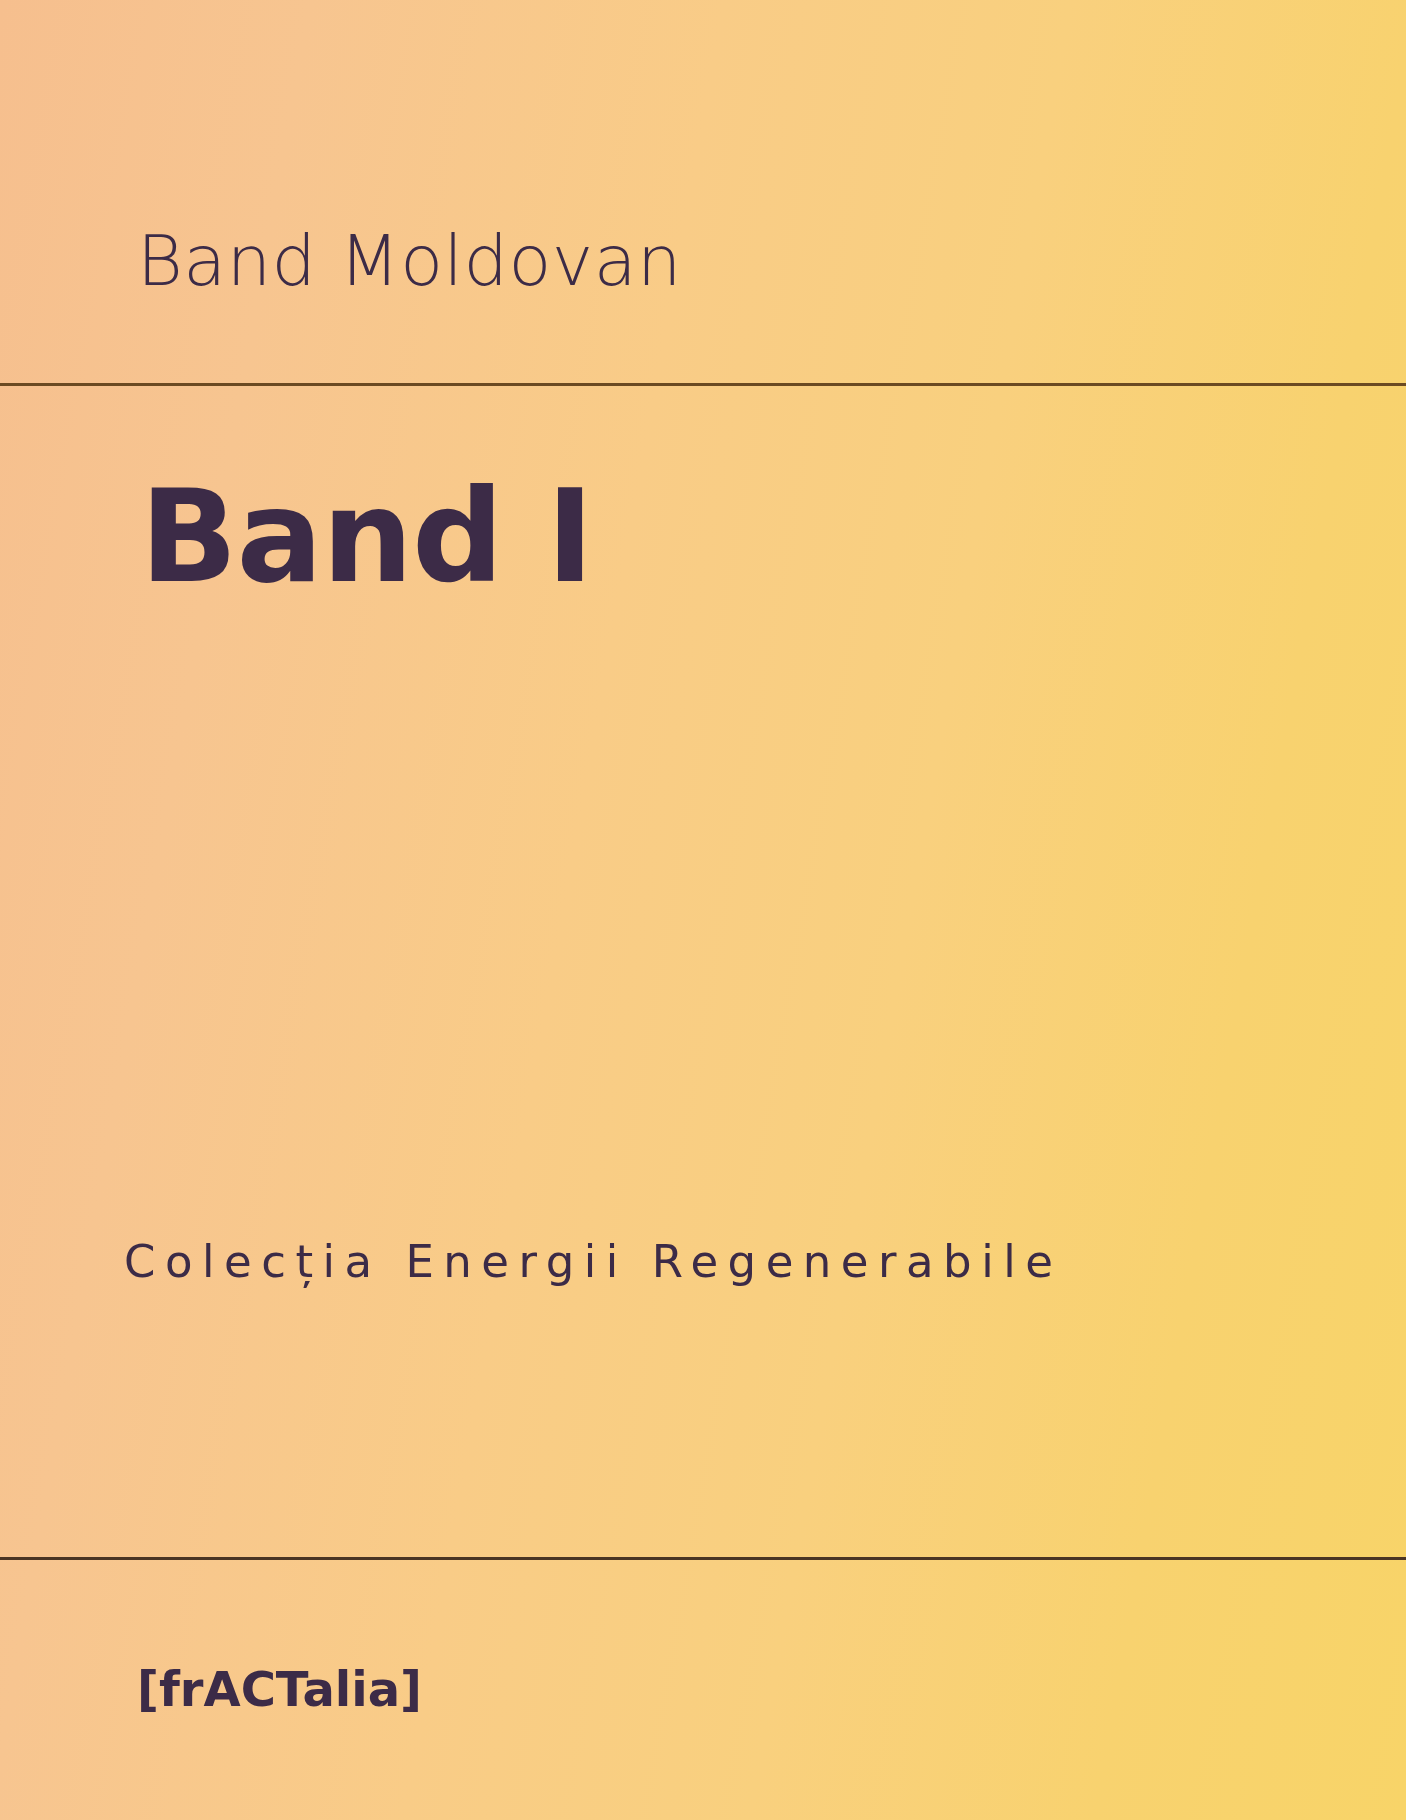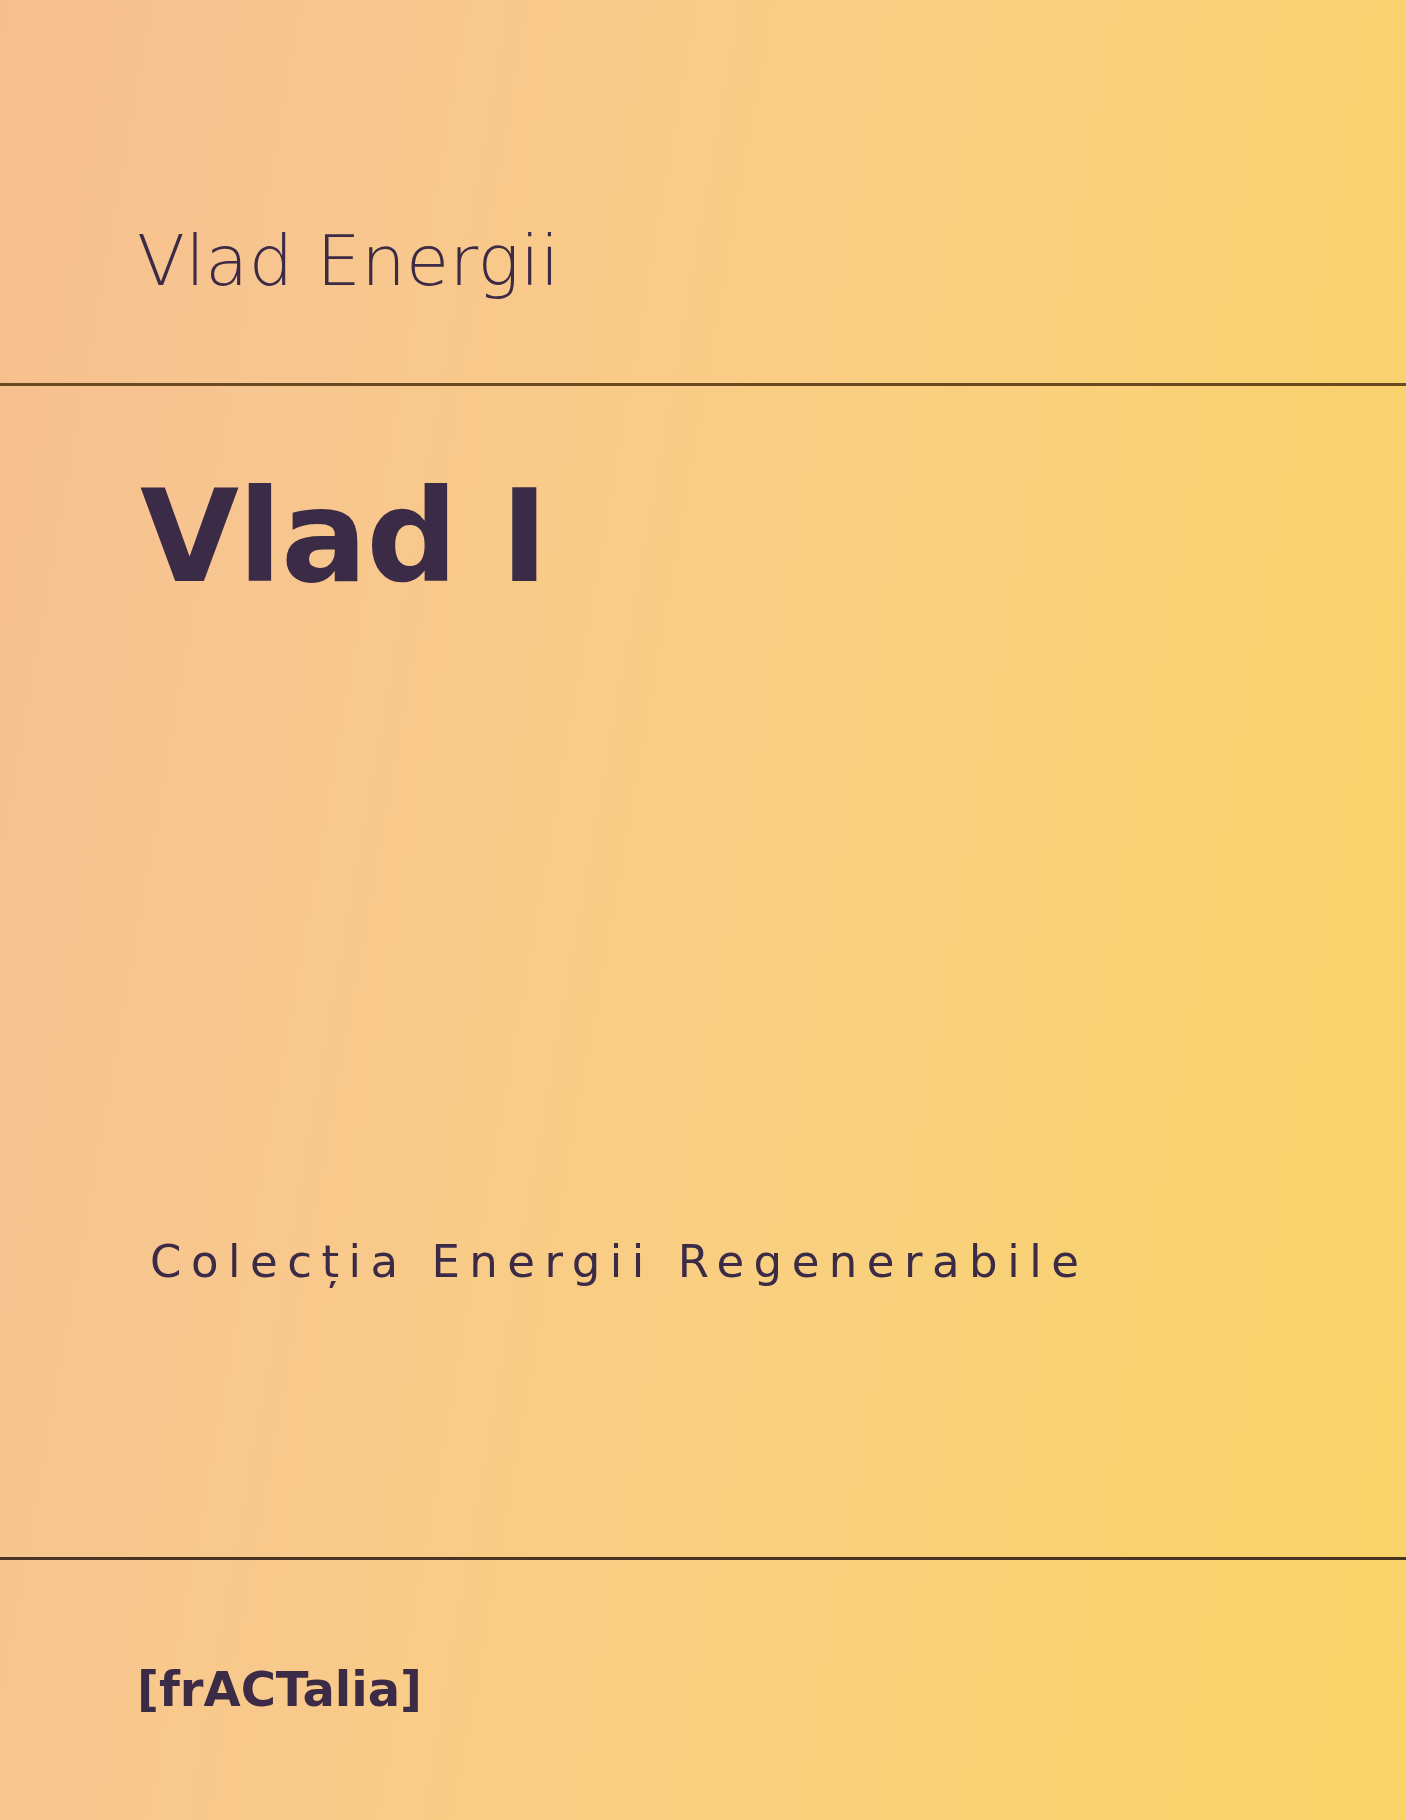--- a/index.html
+++ b/index.html
@@ -91,21 +91,21 @@
     font-weight: 700;
     font-size: 128px;
     line-height: 1.0;
     letter-spacing: -1px;
     color: #3c2b47;
     white-space: nowrap;
   }
 
   #collection-name {
     position: absolute;
-    left: 150px;
+    left: 124px;
     top: 853px;
     margin: 0;
     font-family: "DejaVu Sans", sans-serif;
     font-weight: 400;
     font-size: 45px;
     line-height: 1.0;
     letter-spacing: 9.5px;
     color: #3c2b47;
     white-space: nowrap;
   }
@@ -132,27 +132,27 @@
     color: #3c2b47;
     white-space: nowrap;
   }
 </style>
 </head>
 <body>
 
 <div id="cover">
 
   <div id="author-band">
-    <h2 id="author-name">Vlad Energii</h2>
+    <h2 id="author-name">Band Moldovan</h2>
   </div>
 
   <div id="rule-top" class="cover-rule"></div>
 
   <div id="main-band">
-    <h1 id="book-title">Vlad I</h1>
+    <h1 id="book-title">Band I</h1>
 
     <div id="collection-name">Colecția Energii Regenerabile</div>
   </div>
 
   <div id="rule-bottom" class="cover-rule"></div>
 
   <div id="publisher-band">
     <div id="publisher-name">[frACTalia]</div>
   </div>
 

